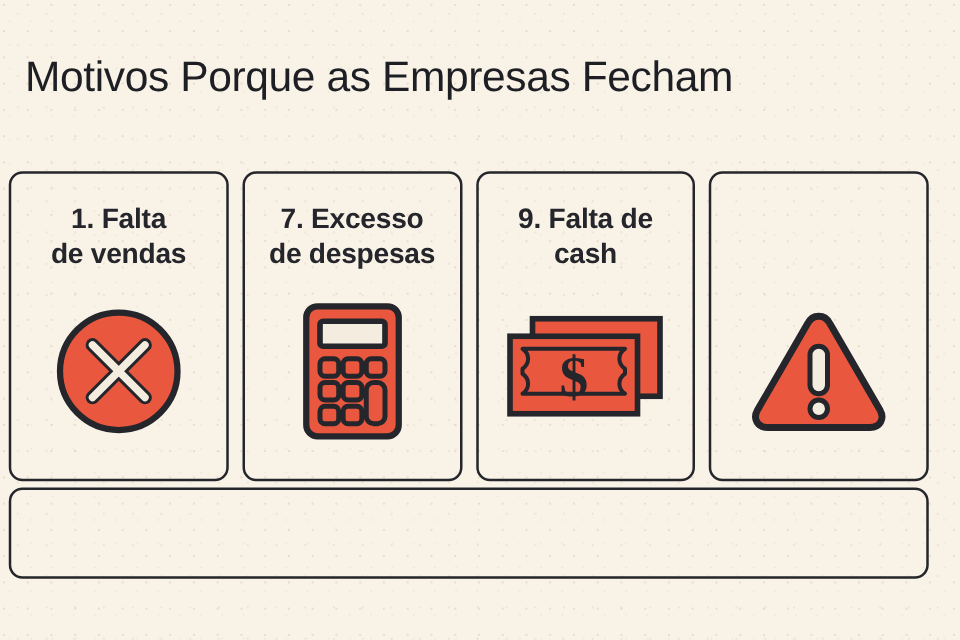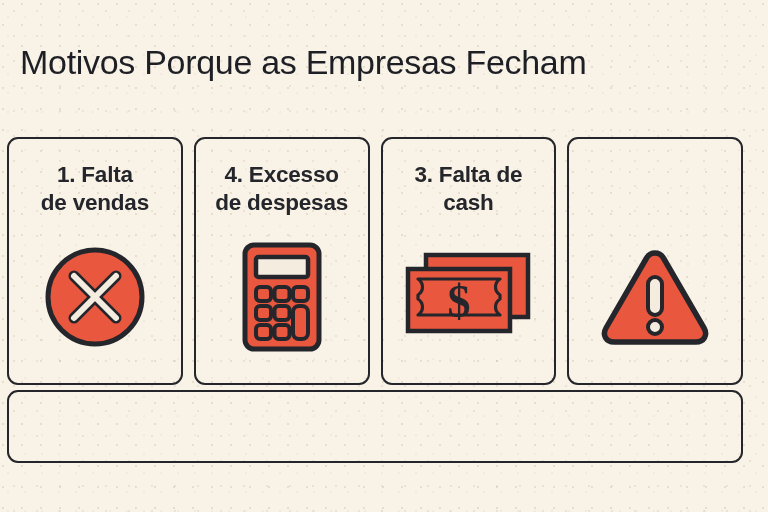--- a/index.html
+++ b/index.html
@@ -118,21 +118,21 @@
             <line x1="31" y1="31" x2="73" y2="73" stroke="#24262b" stroke-width="11" stroke-linecap="round"></line>
             <line x1="73" y1="31" x2="31" y2="73" stroke="#24262b" stroke-width="11" stroke-linecap="round"></line>
             <line x1="31" y1="31" x2="73" y2="73" stroke="#f4ecdf" stroke-width="6" stroke-linecap="round"></line>
             <line x1="73" y1="31" x2="31" y2="73" stroke="#f4ecdf" stroke-width="6" stroke-linecap="round"></line>
           </svg>
         </span>
       </div>
     </div>
 
     <div class="card">
-      <div class="card-label">4. Excesso
+      <div class="card-label">7. Excesso
 de despesas</div>
       <div class="card-icon">
         <span>
           <svg width="82" height="112" viewBox="0 0 82 112" aria-hidden="true">
             <rect x="4" y="4" width="74" height="104" rx="9" fill="#e9573f" stroke="#24262b" stroke-width="5"></rect>
             <rect x="15" y="16" width="52" height="20" rx="2.5" fill="#f4ecdf" stroke="#24262b" stroke-width="4.5"></rect>
 
             <rect x="15" y="46" width="15" height="14" rx="4" fill="#e9573f" stroke="#24262b" stroke-width="4"></rect>
             <rect x="33.5" y="46" width="15" height="14" rx="4" fill="#e9573f" stroke="#24262b" stroke-width="4"></rect>
             <rect x="52" y="46" width="15" height="14" rx="4" fill="#e9573f" stroke="#24262b" stroke-width="4"></rect>
@@ -143,21 +143,21 @@
             <rect x="52" y="65" width="15" height="33" rx="6" fill="#e9573f" stroke="#24262b" stroke-width="4"></rect>
 
             <rect x="15" y="84" width="15" height="14" rx="4" fill="#e9573f" stroke="#24262b" stroke-width="4"></rect>
             <rect x="33.5" y="84" width="15" height="14" rx="4" fill="#e9573f" stroke="#24262b" stroke-width="4"></rect>
           </svg>
         </span>
       </div>
     </div>
 
     <div class="card">
-      <div class="card-label">3. Falta de
+      <div class="card-label">9. Falta de
 cash</div>
       <div class="card-icon">
         <span>
           <svg width="132" height="100" viewBox="0 0 132 100" aria-hidden="true">
 
             <rect x="24" y="8" width="102" height="62" fill="#e9573f" stroke="#24262b" stroke-width="4.5"></rect>
 
             <rect x="6" y="22" width="102" height="62" fill="#e9573f" stroke="#24262b" stroke-width="4.5"></rect>
 
             <path d="M16 32 h82

